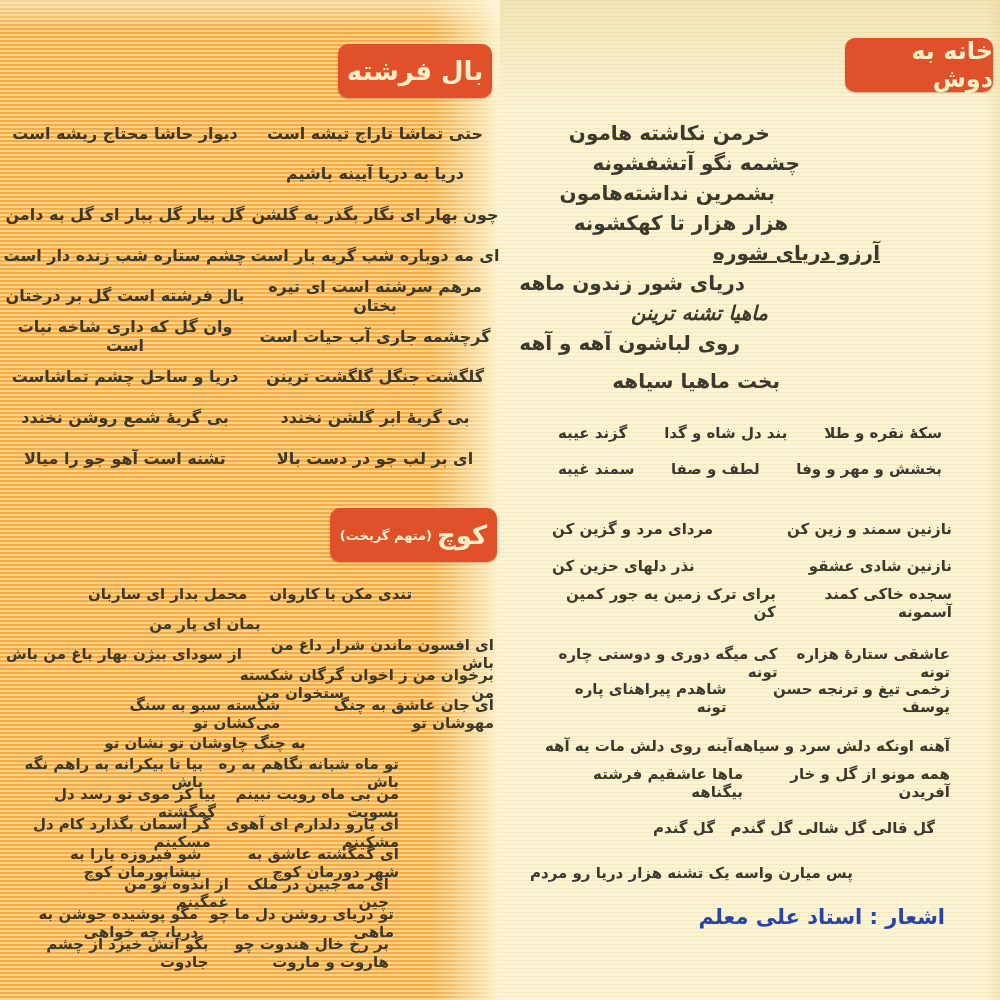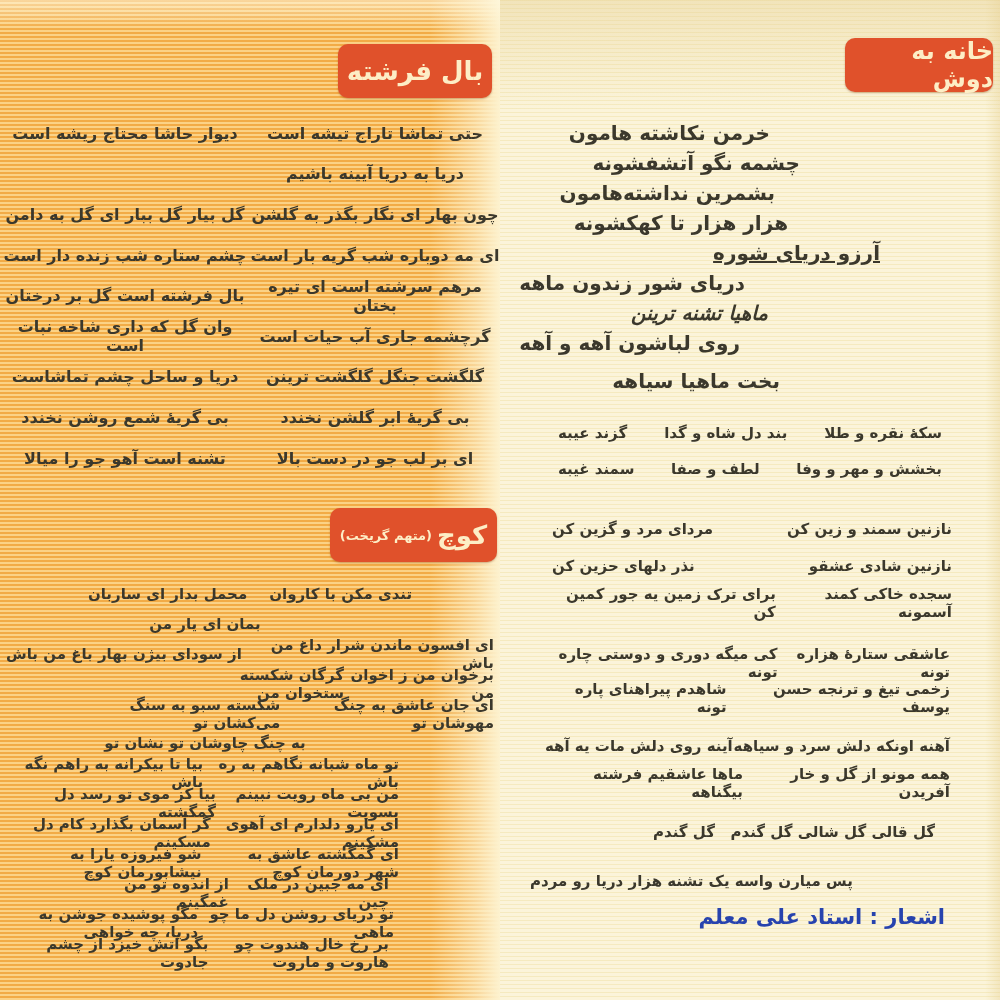--- a/index.html
+++ b/index.html
@@ -246,21 +246,21 @@
         <span>آهنه اونکه دلش سرد و سیاهه</span>
         <span>آینه روی دلش مات یه آهه</span>
       </div>
       <div class="p-row" style="height:37px;">
         <span>همه مونو از گل و خار آفریدن</span>
         <span>ماها عاشقیم فرشته بیگناهه</span>
       </div>
     </div>
 
     <div class="p-block" style="top:812px;right:65px;left:30px;">
-      <div class="p-row" style="height:39px;justify-content:flex-start;white-space:pre;">
+      <div class="p-row" style="height:31px;justify-content:flex-start;white-space:pre;">
         <span>گل قالی گل شالی گل گندم   گل گندم</span>
       </div>
       <div class="p-row" style="height:31px;margin-top:14px;margin-right:-30px;justify-content:flex-end;">
         <span>پس میارن واسه یک تشنه هزار دریا رو مردم</span>
       </div>
     </div>
 
     <div class="credit">
       <span>اشعار : استاد علی معلم</span>
     </div>

